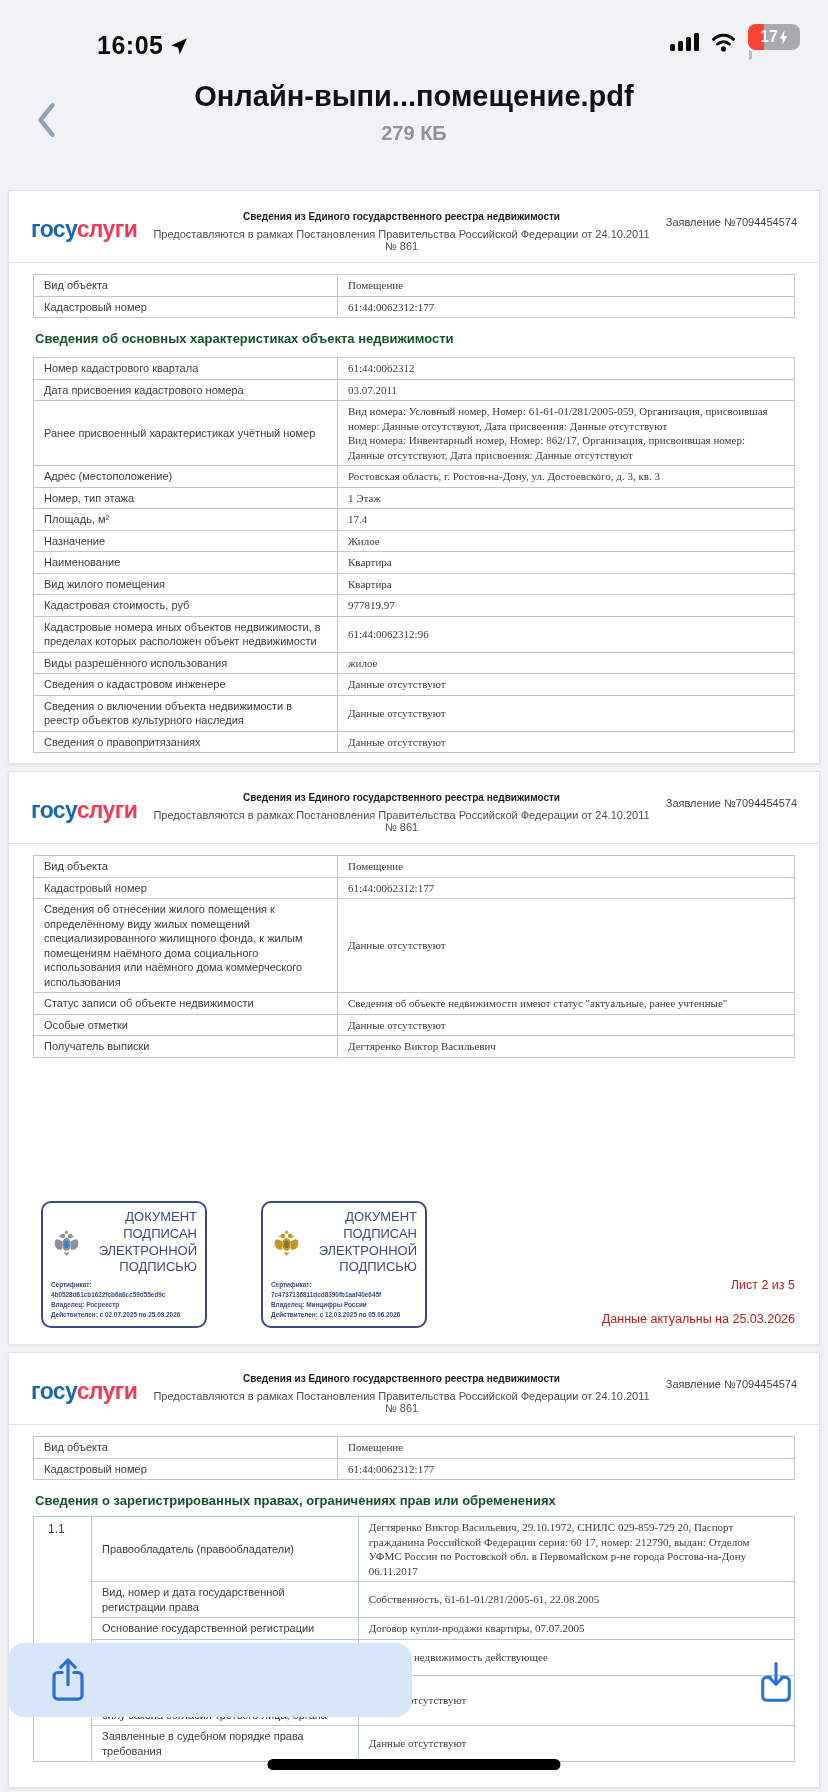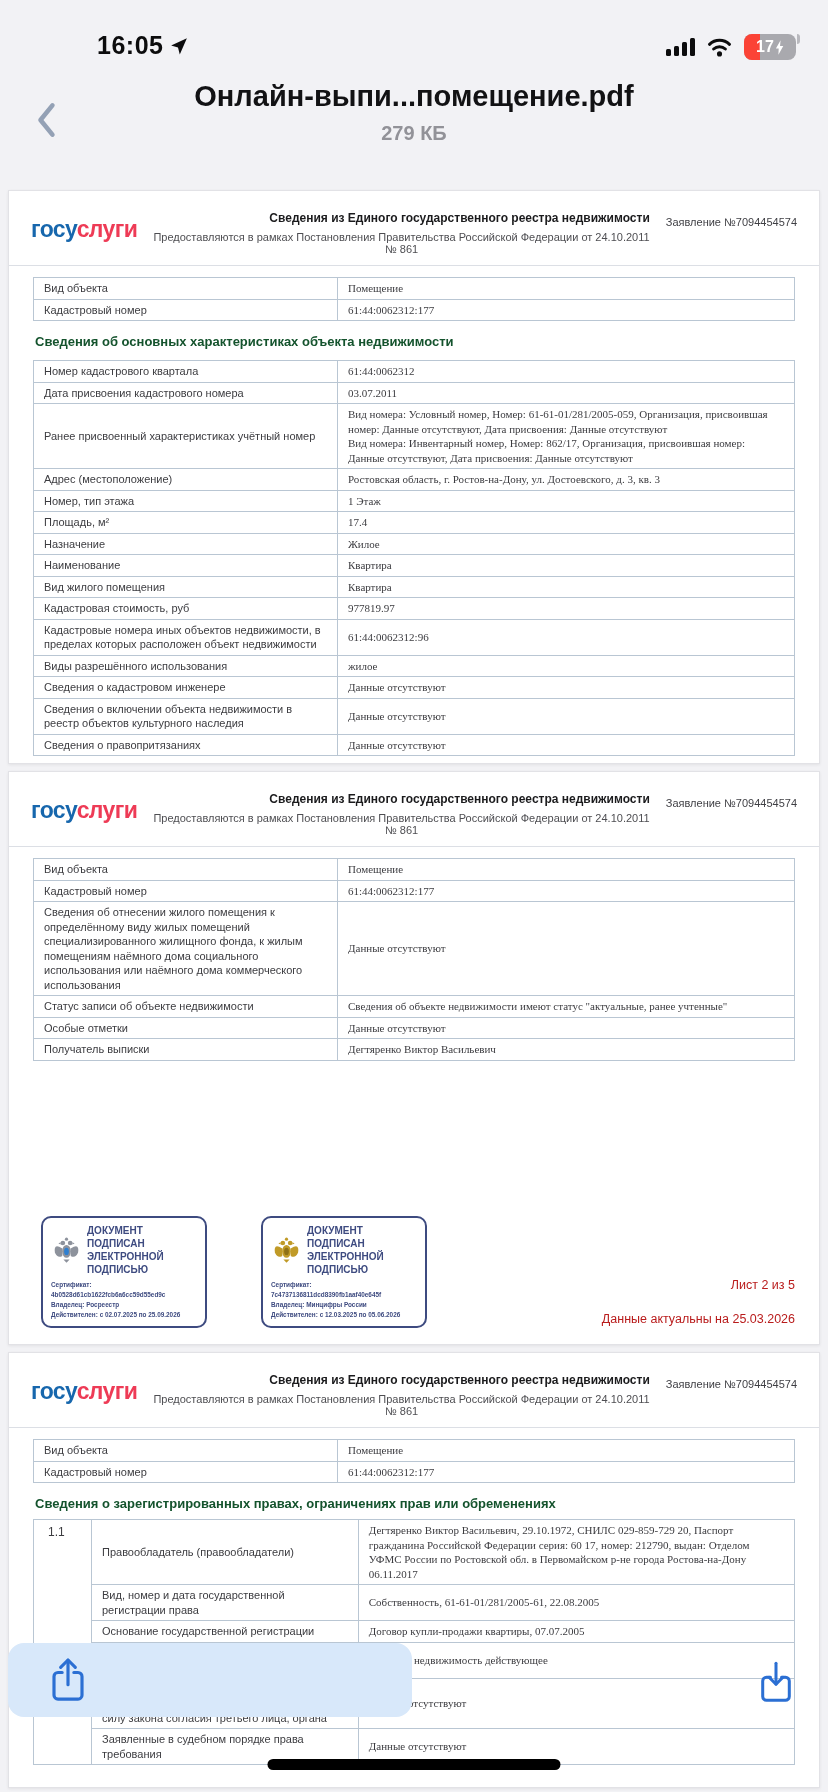--- a/index.html
+++ b/index.html
@@ -29,41 +29,41 @@
   .pages{padding:0 8px;display:flex;flex-direction:column;gap:7px;}
   .page{background:#fff;border:1px solid #e2e2e6;box-shadow:0 1px 3px rgba(0,0,0,.07);box-sizing:border-box;
         display:flex;flex-direction:column;padding:6px 24px 16px;overflow:hidden;}
   .page-fixed{height:574px;}
   .page-last{height:436px;}
   .doc-header{display:flex;align-items:flex-start;gap:16px;margin:0 -24px;padding:14px 22px 10px;border-bottom:1px solid #dcdfe5;}
   .logo{font-size:23px;font-weight:bold;letter-spacing:-.6px;padding-top:5px;white-space:nowrap;}
   .logo .p1{color:#1767ad;}
   .logo .p2{color:#ee3b56;}
   .doc-head-center{flex:1;text-align:center;}
-  .doc-title{font-size:12px;font-weight:bold;color:#1b1b1d;text-align:right;}
+  .doc-title{font-size:10px;font-weight:bold;color:#1b1b1d;}
   .doc-sub{font-size:11px;color:#4e4e52;margin-top:6px;}
   .doc-app{font-size:11px;color:#3f3f44;padding-top:5px;white-space:nowrap;}
   .section-title{font-size:13px;font-weight:bold;color:#14532d;margin:13px 2px 0;}
   .tbl{border:1px solid #b9c6d3;margin-top:11px;}
   .tbl-row{display:flex;border-top:1px solid #b9c6d3;}
   .tbl-row:first-child{border-top:none;}
   .tbl-label{width:40%;box-sizing:border-box;padding:3px 10px;font-size:11px;line-height:1.32;color:#3c3c40;border-right:1px solid #b9c6d3;display:flex;align-items:center;}
   .tbl-value{flex:1;box-sizing:border-box;padding:3px 10px;font-size:11px;line-height:1.32;color:#3c3c40;display:flex;flex-direction:column;justify-content:center;font-family:Liberation Serif, serif;}
   .rights{display:flex;border:1px solid #b9c6d3;margin-top:8px;}
   .rights-num{width:58px;box-sizing:border-box;border-right:1px solid #b9c6d3;padding:5px 0 0 14px;font-size:12px;color:#3c3c40;}
   .rights-rows{flex:1;border:none !important;margin:0 !important;}
   .rights-rows .tbl-row:first-child{border-top:none;}
   .rights-rows .tbl-label{width:38%;}
   
   .page-footer{margin-top:auto;display:flex;align-items:flex-end;justify-content:space-between;padding-top:10px;}
   .stamps{display:flex;gap:54px;padding-left:8px;}
   .stamp{width:166px;box-sizing:border-box;border:2px solid #3e4b80;border-radius:10px;padding:6px 8px 6px;background:#fff;}
   .stamp-head{display:flex;align-items:center;gap:5px;}
   .stamp-eagle{flex:0 0 auto;display:flex;}
-  .stamp-title{font-size:10px;font-weight:bold;color:#3e4b80;text-align:left;line-height:1.3;flex:1;}
+  .stamp-title{font-size:13px;font-weight:normal;color:#3e4b80;text-align:right;line-height:1.3;flex:1;}
   .stamp-lines{margin-top:4px;font-size:6.4px;font-weight:bold;color:#3e4b80;line-height:1.55;}
   .sheet-info{text-align:right;font-size:12.5px;color:#b91c1c;display:flex;flex-direction:column;gap:20px;padding-bottom:2px;}
   
   .share-pill{position:absolute;left:8px;bottom:75px;width:404px;height:74px;background:#d8e8fa;border-radius:16px;display:flex;align-items:center;padding-left:40px;box-sizing:border-box;border:none;cursor:pointer;}
   .download-btn{position:absolute;right:28px;bottom:84px;width:48px;height:52px;background:none;border:none;padding:0;cursor:pointer;display:flex;align-items:center;justify-content:center;}
   .home-indicator{position:absolute;left:50%;transform:translateX(-50%);bottom:22px;width:293px;height:11px;border-radius:6px;background:#000;}
 </style>
 </head>
 <body>
 
@@ -83,21 +83,21 @@
         <span style="height:14px"></span>
         <span style="height:18px"></span>
     </span>
     <span style="display:flex;">
       <svg width="27" height="20" viewBox="0 0 24 18">
         <path d="M3 6.6 a13 13 0 0 1 18 0" stroke="#0c0c0d" stroke-width="2.7" fill="none" stroke-linecap="round"></path>
         <path d="M6.7 10.8 a7.8 7.8 0 0 1 10.6 0" stroke="#0c0c0d" stroke-width="2.7" fill="none" stroke-linecap="round"></path>
         <circle cx="12" cy="15.2" r="2.3" fill="#0c0c0d"></circle>
       </svg>
     </span>
-    <span style="display:flex;">
+    <span style="display:flex;flex-direction:column;">
       <span class="battery">
         <span class="fill"></span>
         <span class="pct">
             <span>17</span>
             <svg width="9" height="15" viewBox="0 0 10 16" style="margin-left:1px">
               <path d="M6.2 0 L1 9.2 h3.1 L3.8 16 9.2 6.4 H5.6 Z" fill="#fff"></path>
             </svg>
           </span>
       </span>
       <span class="bat-cap"></span>

